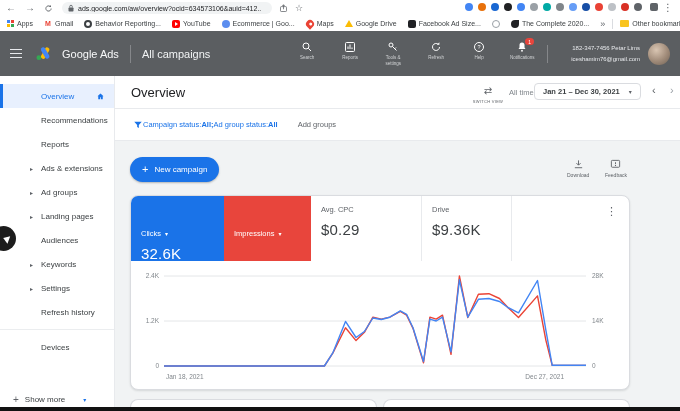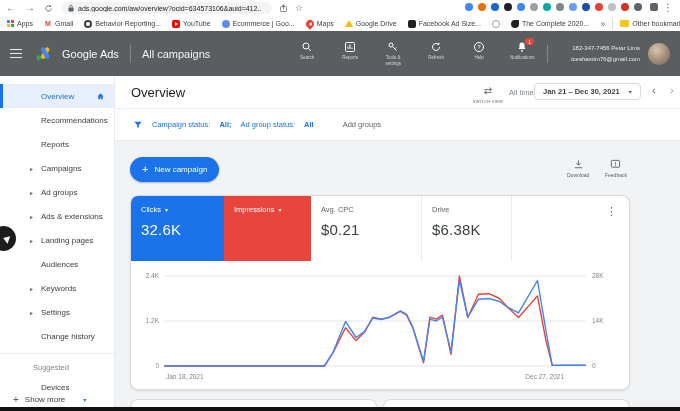--- a/index.html
+++ b/index.html
@@ -83,21 +83,21 @@
   .sv-label{display:block;font-size:4px;letter-spacing:.3px;color:#5f6368;margin-top:1px;}
   .preset{position:absolute;left:394px;top:12px;font-size:7.5px;color:#80868b;}
   .datebox{position:absolute;left:419px;top:7px;height:17px;border:1px solid #dadce0;border-radius:4px;
            display:flex;align-items:center;padding:0 8px;font-size:7.5px;font-weight:bold;color:#3c4043;
            background:#fff;cursor:pointer;box-sizing:border-box;}
   .datebox .caret{margin-left:9px;font-size:6px;color:#5f6368;font-weight:normal;}
   .chev{position:absolute;top:8px;font-size:11px;color:#5f6368;cursor:pointer;}
   .chev.c1{left:537px;} .chev.c2{left:555px;color:#9aa0a6;}
 
   .filterrow{position:relative;height:31px;background:#fff;border-bottom:1px solid #e8eaed;
-             display:flex;align-items:center;padding-left:18px;gap:9px;}
+             display:flex;align-items:center;padding-left:18px;gap:0;}
   .ftext{font-size:7.5px;color:#1a73e8;}
   .fval{font-size:7.5px;color:#1a73e8;font-weight:bold;}
   .addfilter{font-size:7.5px;color:#5f6368;margin-left:20px;cursor:pointer;}
 
   .content{position:relative;height:272px;background:#f1f3f4;}
   .newcamp{position:absolute;left:15px;top:16px;height:25px;border-radius:13px;background:#1a73e8;
            color:#fff;display:flex;align-items:center;gap:6px;padding:0 12px;font-size:8px;cursor:pointer;
            box-shadow:0 1px 2px rgba(60,64,67,.35);}
   .newcamp .plus{font-size:11px;line-height:1;}
   .tool2{position:absolute;top:18px;display:flex;flex-direction:column;align-items:center;gap:2px;
@@ -106,21 +106,21 @@
   .t-download{left:452px;} .t-feedback{left:490px;}
 
   .panel{position:absolute;left:15px;top:54px;width:500px;height:195px;background:#fff;border:1px solid #dadce0;
          border-radius:8px;box-sizing:border-box;box-shadow:0 1px 2px rgba(60,64,67,.15);}
   .cards{position:absolute;left:0;top:0;right:0;height:65px;display:flex;}
   .mcard{box-sizing:border-box;padding:9px 0 0 10px;cursor:pointer;background:#fff;border-right:1px solid #e8eaed;}
   .mcard:first-child{border-radius:7px 0 0 0;}
   .mcard .mlabel{font-size:7.5px;color:#5f6368;display:flex;align-items:center;gap:4px;}
   .mcard .mvalue{font-size:15px;color:#3c4043;margin-top:7px;letter-spacing:.2px;}
   .mcard.sel{border-right:none;}
-  .mcard.sel .mlabel{color:#fff;}
+  .mcard.sel .mlabel{color:#fff;margin-top:24px;}
   .mcard.sel .mvalue{color:#fff;}
   .mcaret{font-size:6px;}
   .dotsmenu{position:absolute;right:12px;top:10px;font-size:11px;color:#5f6368;cursor:pointer;line-height:1;}
   .chartbox{position:absolute;left:0;top:65px;width:498px;height:128px;}
 
   .bcard{position:absolute;top:258px;height:20px;background:#fff;border:1px solid #dadce0;border-bottom:none;
          border-radius:8px 8px 0 0;box-sizing:border-box;}
   .b1{left:15px;width:247px;} .b2{left:268px;width:247px;}
   .graybtn{position:absolute;left:177px;top:7px;width:44px;height:13px;background:#e9ebec;
            border:1px solid #d5d7d9;border-radius:3px 3px 0 0;box-sizing:border-box;}
@@ -337,51 +337,46 @@
           </span>
         </div>
         <div class="side-item">
           <span class="lbl">Recommendations</span>
         </div>
         <div class="side-item">
           <span class="lbl">Reports</span>
         </div>
         <div class="side-item">
           <span class="arrow">▸</span>
-          <span class="lbl">Campaigns</span>
+          <span class="lbl">Ads &amp; extensions</span>
         </div>
         <div class="side-item">
           <span class="arrow">▸</span>
           <span class="lbl">Ad groups</span>
         </div>
         <div class="side-item">
           <span class="arrow">▸</span>
-          <span class="lbl">Ads &amp; extensions</span>
-        </div>
-        <div class="side-item">
-          <span class="arrow">▸</span>
           <span class="lbl">Landing pages</span>
         </div>
         <div class="side-item">
           <span class="lbl">Audiences</span>
         </div>
         <div class="side-item">
           <span class="arrow">▸</span>
           <span class="lbl">Keywords</span>
         </div>
         <div class="side-item">
           <span class="arrow">▸</span>
           <span class="lbl">Settings</span>
         </div>
         <div class="side-item">
-          <span class="lbl">Change history</span>
+          <span class="lbl">Refresh history</span>
         </div>
       </div>
     <div class="side-div"></div>
-    <div class="side-section">Suggested</div>
     <div class="side-item">
       <span class="lbl">Devices</span>
     </div>
     <div class="showmore">
       <span class="plus">+</span>
       <span>Show more</span>
       <span class="bluecaret">▾</span>
     </div>
   </div>
 
@@ -448,27 +443,27 @@
             <div class="mcard sel" style="width: 87px; background: rgb(232, 69, 60);">
               <div class="mlabel">
                 <span>Impressions</span>
                 <span class="mcaret">▾</span>
               </div>
             </div>
             <div class="mcard" style="width: 111px;">
               <div class="mlabel">
                 <span>Avg. CPC</span>
               </div>
-              <div class="mvalue">$0.21</div>
+              <div class="mvalue">$0.29</div>
             </div>
             <div class="mcard" style="width: 90px;">
               <div class="mlabel">
                 <span>Drive</span>
               </div>
-              <div class="mvalue">$6.38K</div>
+              <div class="mvalue">$9.36K</div>
             </div>
           </div>
         <span class="dotsmenu">⋮</span>
         <div class="chartbox" id="chartBox">
             <svg viewBox="0 0 498 128" width="498" height="128">
               <line x1="33" x2="455" y1="15" y2="15" stroke="#e4e6e8" stroke-width="1"></line>
               <text x="28" y="17.3" text-anchor="end" font-size="6.5" fill="#80868b" font-family="Liberation Sans, sans-serif">2.4K</text>
               <text x="461" y="17.3" text-anchor="start" font-size="6.5" fill="#80868b" font-family="Liberation Sans, sans-serif">28K</text>
               <line x1="33" x2="455" y1="60" y2="60" stroke="#e4e6e8" stroke-width="1"></line>
               <text x="28" y="62.3" text-anchor="end" font-size="6.5" fill="#80868b" font-family="Liberation Sans, sans-serif">1.2K</text>

